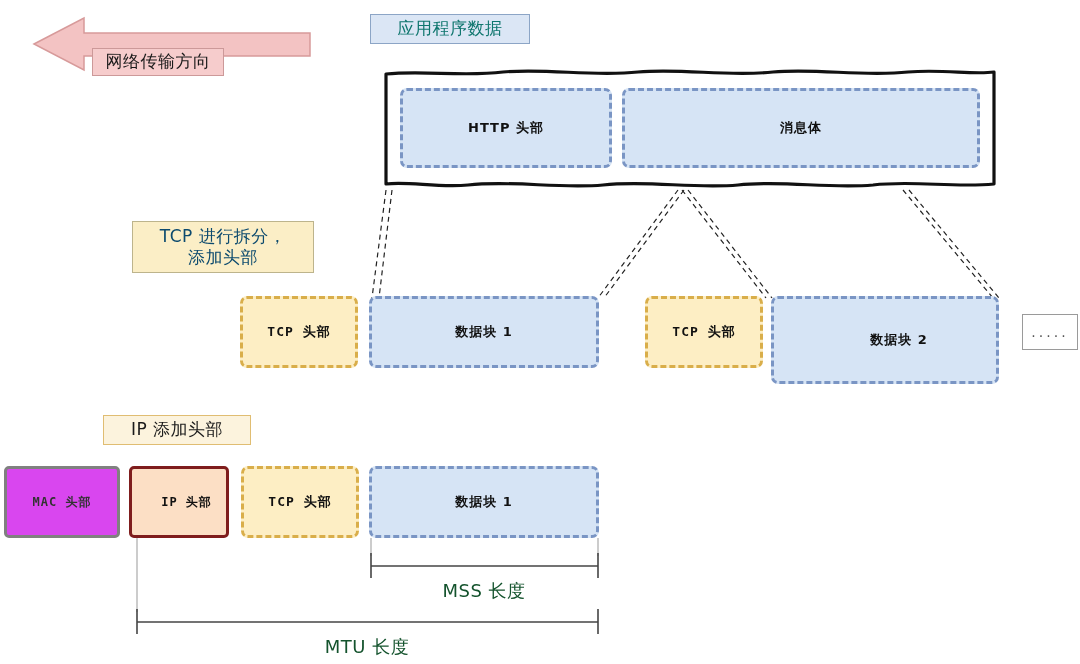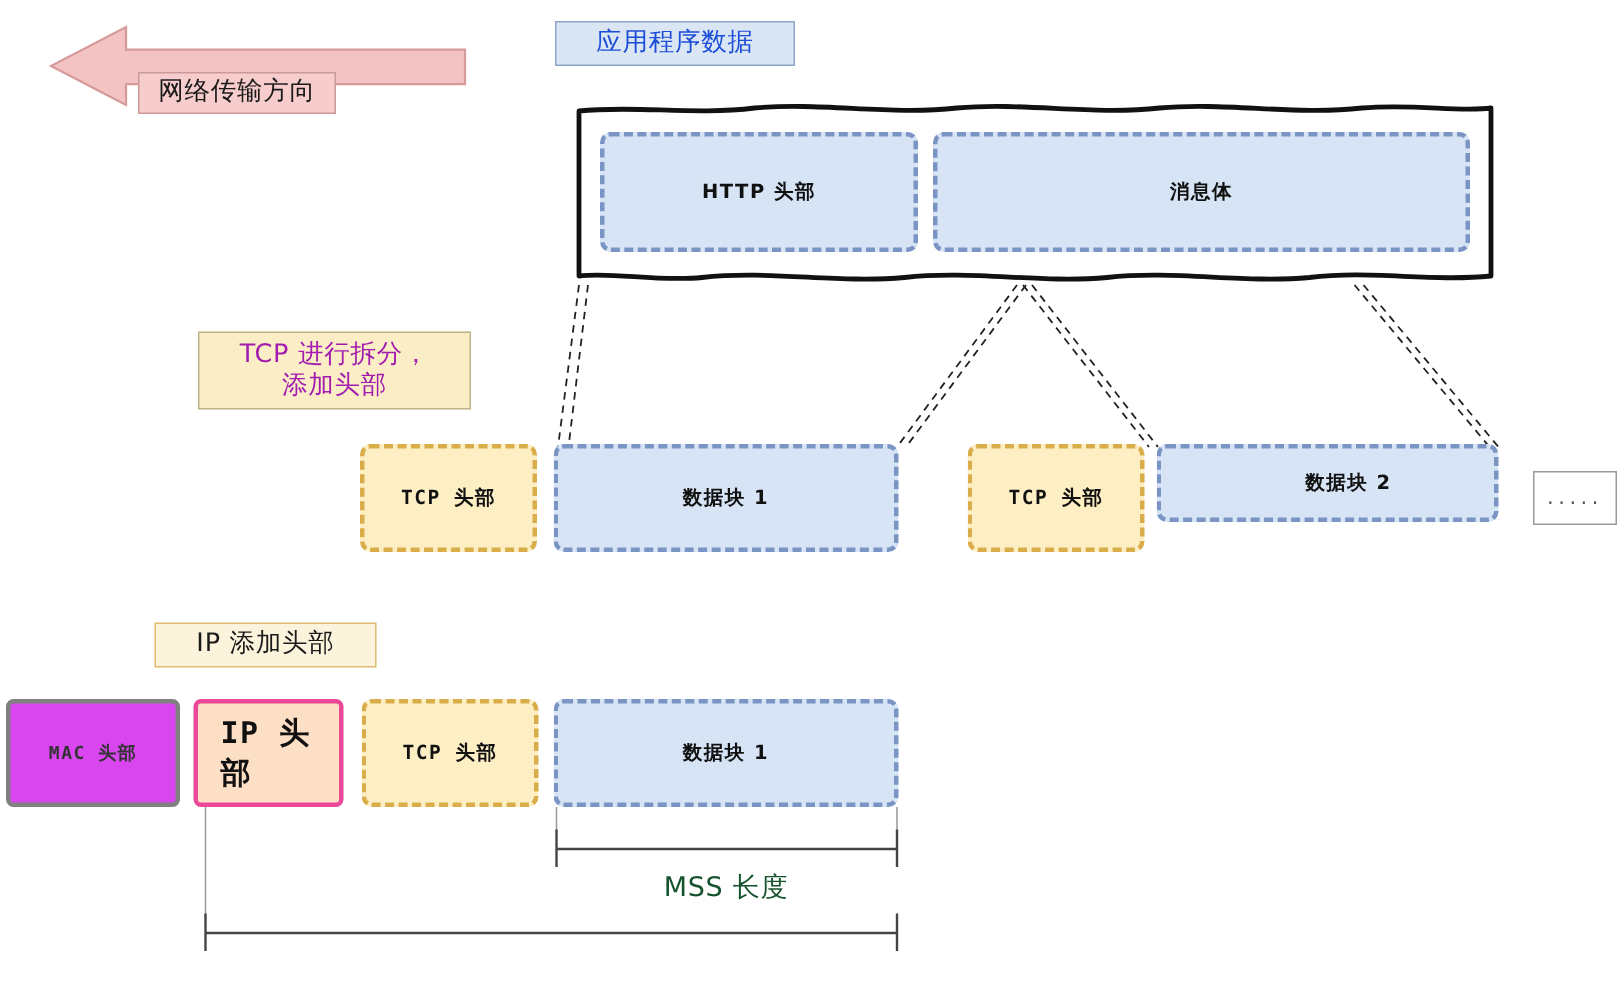--- a/index.html
+++ b/index.html
@@ -11,44 +11,44 @@
   .stage{position:absolute;left:0;top:0;width:1080px;height:664px;}
   .abs{position:absolute;box-sizing:border-box;}
 
   
   .label-box{
     display:flex;align-items:center;justify-content:center;
     text-align:center;line-height:1.25;white-space:pre-line;
     font-size:17px;letter-spacing:.5px;
   }
   .label-pink{background:#f6cccc;border:1px solid #c99;color:#1a1a1a;}
-  .label-blue{background:#dbe6f5;border:1px solid #8ca5c6;color:#1d4ed8;}
-  .label-yellow{background:#fbeec6;border:1px solid #bdb48c;color:#a21caf;}
+  .label-blue{background:#dbe6f5;border:1px solid #8ca5c6;color:#0f766e;}
+  .label-yellow{background:#fbeec6;border:1px solid #bdb48c;color:#0c4a6e;}
   .label-cream{background:#fcf3dd;border:1px solid #e0bd72;color:#1a1a1a;}
 
   
   .unit{
     display:flex;align-items:center;justify-content:center;
     font-weight:bold;font-size:13px;letter-spacing:1px;color:#111;
   }
   .unit-blue{
     background:#d6e4f5;border:3px dashed #7a95c4;border-radius:7px;
   }
   .unit-yellow{
     background:#fdeec4;border:3px dashed #d9ae4a;border-radius:7px;
   }
   .unit-mac{
     background:#d946ef;border:3px solid #808080;border-radius:5px;
     font-family:"DejaVu Sans Mono","Liberation Mono",monospace;
     font-size:12px;color:#333;
   }
   .unit-ip{
-    background:#fcdfc5;border:3px solid #ec4899;border-radius:5px;
+    background:#fcdfc5;border:3px solid #7f1d1d;border-radius:5px;
     font-family:"DejaVu Sans Mono","Liberation Mono",monospace;
-    font-size:20px;color:#111;padding-left:15px;
+    font-size:12px;color:#111;padding-left:15px;
   }
   .unit-ellipsis{
     background:#ffffff;border:1.5px solid #9a9a9a;
     font-size:14px;letter-spacing:3px;color:#555;font-weight:normal;
   }
   .mono{font-family:"DejaVu Sans Mono","Liberation Mono",monospace;}
 
   
   .outer-wrap{position:absolute;}
   .outer-wrap svg{position:absolute;left:0;top:0;overflow:visible;}
@@ -105,21 +105,21 @@
 
   <div class="abs label-box label-yellow" style="left:132px;top:221px;width:182px;height:52px;">TCP 进行拆分，
 添加头部</div>
 
   <div class="abs unit unit-yellow mono" style="left:240px;top:296px;width:118px;height:72px;">TCP 头部</div>
 
   <div class="abs unit unit-blue" style="left:369px;top:296px;width:230px;height:72px;">数据块 1</div>
 
   <div class="abs unit unit-yellow mono" style="left:645px;top:296px;width:118px;height:72px;">TCP 头部</div>
 
-  <div class="abs unit unit-blue" style="left:771px;top:296px;width:228px;height:52px;padding-left:28px;">数据块 2</div>
+  <div class="abs unit unit-blue" style="left:771px;top:296px;width:228px;height:88px;padding-left:28px;">数据块 2</div>
 
   <div class="abs unit unit-ellipsis" style="left:1022px;top:314px;width:56px;height:36px;">.....</div>
 
   <div class="abs label-box label-cream" style="left:103px;top:415px;width:148px;height:30px;text-align:center;">IP 添加头部</div>
 
   <div class="abs unit unit-mac" style="left:4px;top:466px;width:116px;height:72px;">MAC 头部</div>
 
   <div class="abs unit unit-ip" style="left:129px;top:466px;width:100px;height:72px;">IP 头部</div>
 
   <div class="abs unit unit-yellow mono" style="left:241px;top:466px;width:118px;height:72px;">TCP 头部</div>
@@ -138,14 +138,15 @@
       <line x1="371" y1="566" x2="598" y2="566"></line>
 
       <line x1="137" y1="609" x2="137" y2="634"></line>
       <line x1="598" y1="609" x2="598" y2="634"></line>
       <line x1="137" y1="622" x2="598" y2="622"></line>
     </g>
   </svg>
 
   <div class="abs measure-text" style="left:404px;top:578px;width:160px;height:26px;">MSS 长度</div>
 
+  <div class="abs measure-text" style="left:287px;top:634px;width:160px;height:26px;">MTU 长度</div>
 
 </div>
 
 </body></html>

